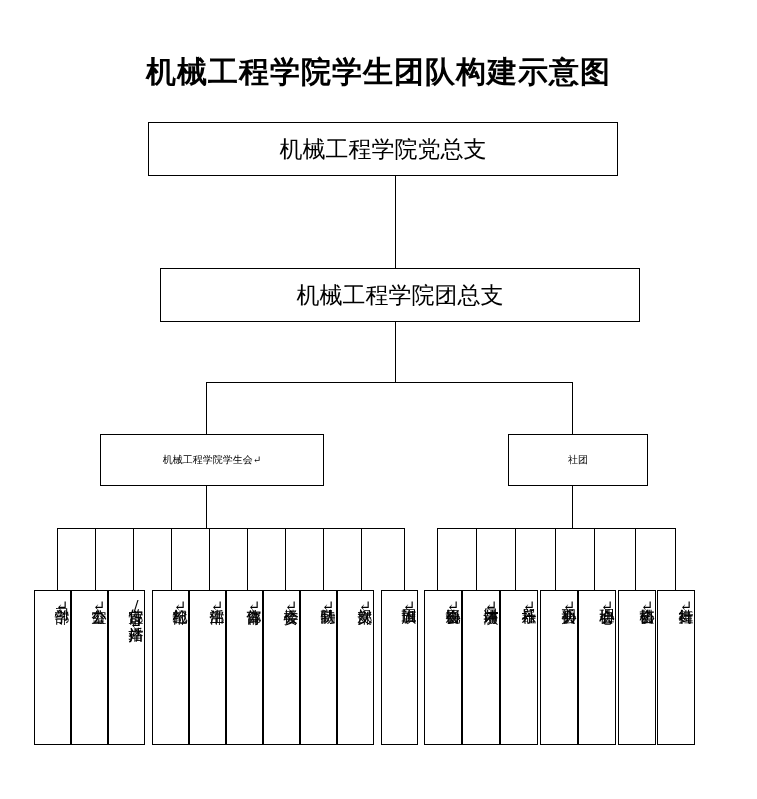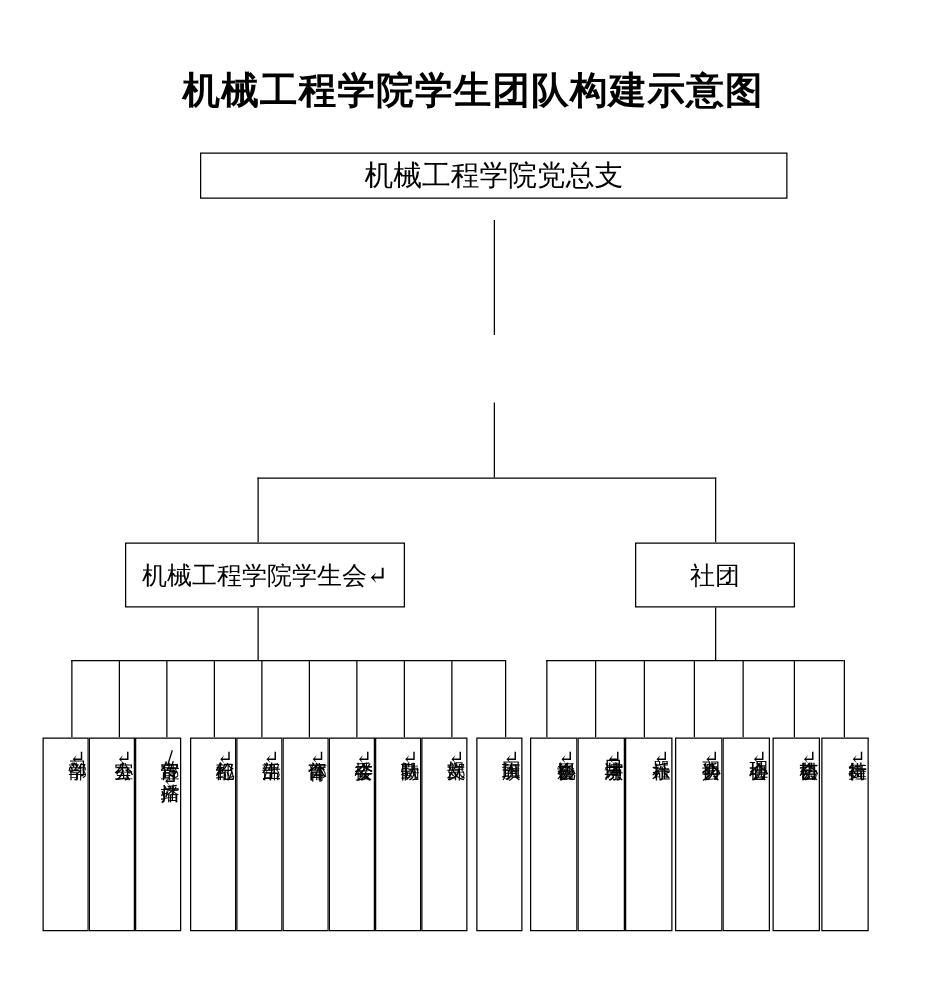--- a/index.html
+++ b/index.html
@@ -45,21 +45,21 @@
   }
   .level1 {
     font-size: 23px;
     font-family: "DejaVu Serif", "Liberation Serif", serif;
   }
   .level2 {
     font-size: 23px;
     font-family: "DejaVu Serif", "Liberation Serif", serif;
   }
   .level3 {
-    font-size: 20px;
+    font-size: 10px;
     font-family: "DejaVu Serif", "Liberation Serif", serif;
   }
   .leaf {
     font-size: 15px;
     line-height: 17px;
     writing-mode: vertical-rl;
     text-orientation: upright;
     align-items: flex-start;
     justify-content: flex-start;
     padding-top: 6px;
@@ -73,36 +73,39 @@
   .vline { width: 1px; }
   .hline { height: 1px; }
 </style>
 </head>
 <body>
 
 <div id="chart-root">
 
   <div class="title">机械工程学院学生团队构建示意图</div>
 
-  <div class="box level1" style="left:160px; top:122px; width:470px; height:37px;">
+  <div class="box level1" style="left:148px; top:122px; width:470px; height:54px;">
     <span>机械工程学院党总支</span>
   </div>
 
   <div class="line vline" style="left:395px; top:176px; height:92px;"></div>
 
+  <div class="box level2" style="left:160px; top:268px; width:480px; height:54px;">
+    <span>机械工程学院团总支</span>
+  </div>
 
   <div class="line vline" style="left:395px; top:322px; height:60px;"></div>
   <div class="line hline" style="left:206px; top:382px; width:367px;"></div>
   <div class="line vline" style="left:206px; top:382px; height:52px;"></div>
   <div class="line vline" style="left:572px; top:382px; height:52px;"></div>
 
   <div class="box level3" style="left:100px; top:434px; width:224px; height:52px;">
     <span>机械工程学院学生会↵</span>
   </div>
-  <div class="box level3" style="left:508px; top:434px; width:128px; height:52px;">
+  <div class="box level3" style="left:508px; top:434px; width:140px; height:52px;">
     <span>社团</span>
   </div>
 
   <div class="line vline" style="left:206px; top:486px; height:42px;"></div>
   <div class="line hline" style="left:57px; top:528px; width:347px;"></div>
 
   <div class="line vline" style="left:572px; top:486px; height:42px;"></div>
   <div class="line hline" style="left:437px; top:528px; width:238px;"></div>
 
   <div class="line vline" style="left:57px;  top:528px; height:62px;"></div>

